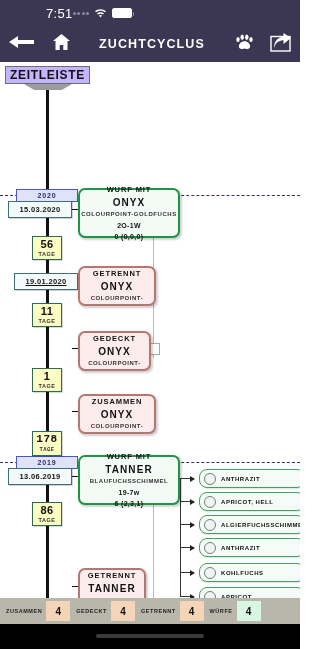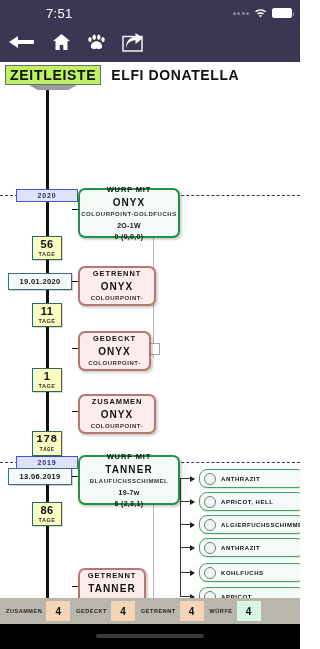--- a/index.html
+++ b/index.html
@@ -8,21 +8,21 @@
     font-family: "Liberation Sans", sans-serif;
     background: #ffffff;
     overflow: hidden;
   }
   #app { position: relative; width: 300px; height: 649px; background: #ffffff; }
 
   
   .statusbar {
     position: absolute; left: 0; top: 0; width: 304px; height: 26px;
     background: #3b3652; color: #ffffff;
-    display: flex; align-items: center; justify-content: space-between;
+    display: flex; align-items: center; 
     padding: 0 12px;
   }
   .status-time { font-size: 13px; font-weight: 400; letter-spacing: .3px; margin-left: 34px; }
   .status-right { display: flex; align-items: center; gap: 5px; }
   .sig-dots { display: flex; gap: 1.5px; align-items: flex-end; }
   .sig-dots i { display: block; width: 3px; height: 3px; border-radius: 50%; background: #8d88a3; }
   .wifi { position: relative; width: 13px; height: 10px; }
   .wifi svg { display: block; }
   .battery {
     width: 20px; height: 9.5px; border: 1px solid #ffffff; border-radius: 2px;
@@ -49,22 +49,22 @@
   .nav-paw { width: 36px; height: 36px; }
   .nav-share { width: 38px; height: 36px; }
 
   
   .titlerow {
     position: absolute; left: 0; top: 62px; width: 300px; height: 26px;
     display: flex; align-items: center; background: #ffffff;
   }
   .zeitleiste-wrap { position: relative; margin-left: 5px; }
   .zeitleiste-btn {
-    border: 1.5px solid #6d6d6d; background: #bef264;
-    padding: 2px 4px 2.5px; font-size: 14px; font-weight: 700;
+    border: 1.5px solid #6d6d6d; background: #c4b5fd;
+    padding: 2px 4px 2.5px; font-size: 12px; font-weight: 700;
     letter-spacing: .7px; color: #111; text-transform: uppercase;
     cursor: pointer; line-height: 1;
   }
   .zeitleiste-arrow {
     position: absolute; left: 50%; top: 100%; transform: translateX(-50%);
     width: 0; height: 0;
     border-left: 24px solid transparent; border-right: 24px solid transparent;
     border-top: 14px solid #9b9b9b;
   }
   .page-title {
@@ -249,20 +249,21 @@
         </svg>
       </span>
     </div>
     <div class="nav-btn nav-home">
       <span>
         <svg width="17" height="16" viewBox="0 0 17 16">
           <path d="M8.5 0L0 7h2.5v9h4.2v-5h3.6v5h4.2V7H17z" fill="#fff"></path>
         </svg>
       </span>
     </div>
+    <div class="nav-title">Zuchtcyclus</div>
     <div class="nav-btn nav-paw">
       <span>
         <svg width="19" height="16" viewBox="0 0 19 16">
           <ellipse cx="3" cy="5.5" rx="1.7" ry="2.6" fill="#fff"></ellipse>
           <ellipse cx="7.2" cy="3.3" rx="1.7" ry="2.8" fill="#fff"></ellipse>
           <ellipse cx="11.8" cy="3.3" rx="1.7" ry="2.8" fill="#fff"></ellipse>
           <ellipse cx="16" cy="5.5" rx="1.7" ry="2.6" fill="#fff"></ellipse>
           <path d="M9.5 7.2c3.2 0 5.6 2.6 5.6 5.1 0 2.1-1.8 3.1-3.6 2.6-.9-.3-1.3-.5-2-.5s-1.1.2-2 .5c-1.8.5-3.6-.5-3.6-2.6 0-2.5 2.4-5.1 5.6-5.1z" fill="#fff"></path>
         </svg>
       </span>
@@ -275,48 +276,48 @@
         </svg>
       </span>
     </div>
   </div>
 
   <div class="titlerow">
     <div class="zeitleiste-wrap">
       <div class="zeitleiste-btn">Zeitleiste</div>
       <div class="zeitleiste-arrow"></div>
     </div>
-    <div class="page-title">Elfi Donatella</div>
   </div>
 
   <div class="canvas">
 
     <div class="spine"></div>
 
     <div class="dash-line" style="top:105px;"></div>
     <div class="dash-line" style="top:372px;"></div>
 
     <div class="year-badge" style="left:16px; top:99px;">2020</div>
     <div class="year-badge" style="left:16px; top:366px;">2019</div>
 
+    <div class="date-chip" style="left:8px; top:111px;">15.03.2020</div>
     <div class="chip-arrow" style="left:72px; top:119px; width:12px;"></div>
     <div class="card wurf" style="left:78px; top:98px; width:102px; height:50px;">
       <div class="card-l1">Wurf mit</div>
       <div class="card-l2">Onyx</div>
       <div class="card-l3">Colourpoint-Goldfuchs</div>
       <div class="card-l4">2O-1W</div>
       <div class="card-l4">0 (0,0,0)</div>
     </div>
 
     <div class="days-box" style="left:32px; top:146px;">
       <div class="days-num">56</div>
       <div class="days-lbl">Tage</div>
     </div>
 
-    <div class="date-chip" style="left:8px; top:183px;">19.01.2020</div>
+    <div class="date-chip" style="left:14px; top:183px;text-decoration:underline;">19.01.2020</div>
     <div class="chip-arrow" style="left:72px; top:191px; width:12px;"></div>
     <div class="card event" style="left:78px; top:176px; width:78px; height:40px;">
       <div class="card-l1">Getrennt</div>
       <div class="card-l2">Onyx</div>
       <div class="card-l3">Colourpoint-</div>
     </div>
 
     <div class="days-box" style="left:32px; top:213px;">
       <div class="days-num">11</div>
       <div class="days-lbl">Tage</div>

